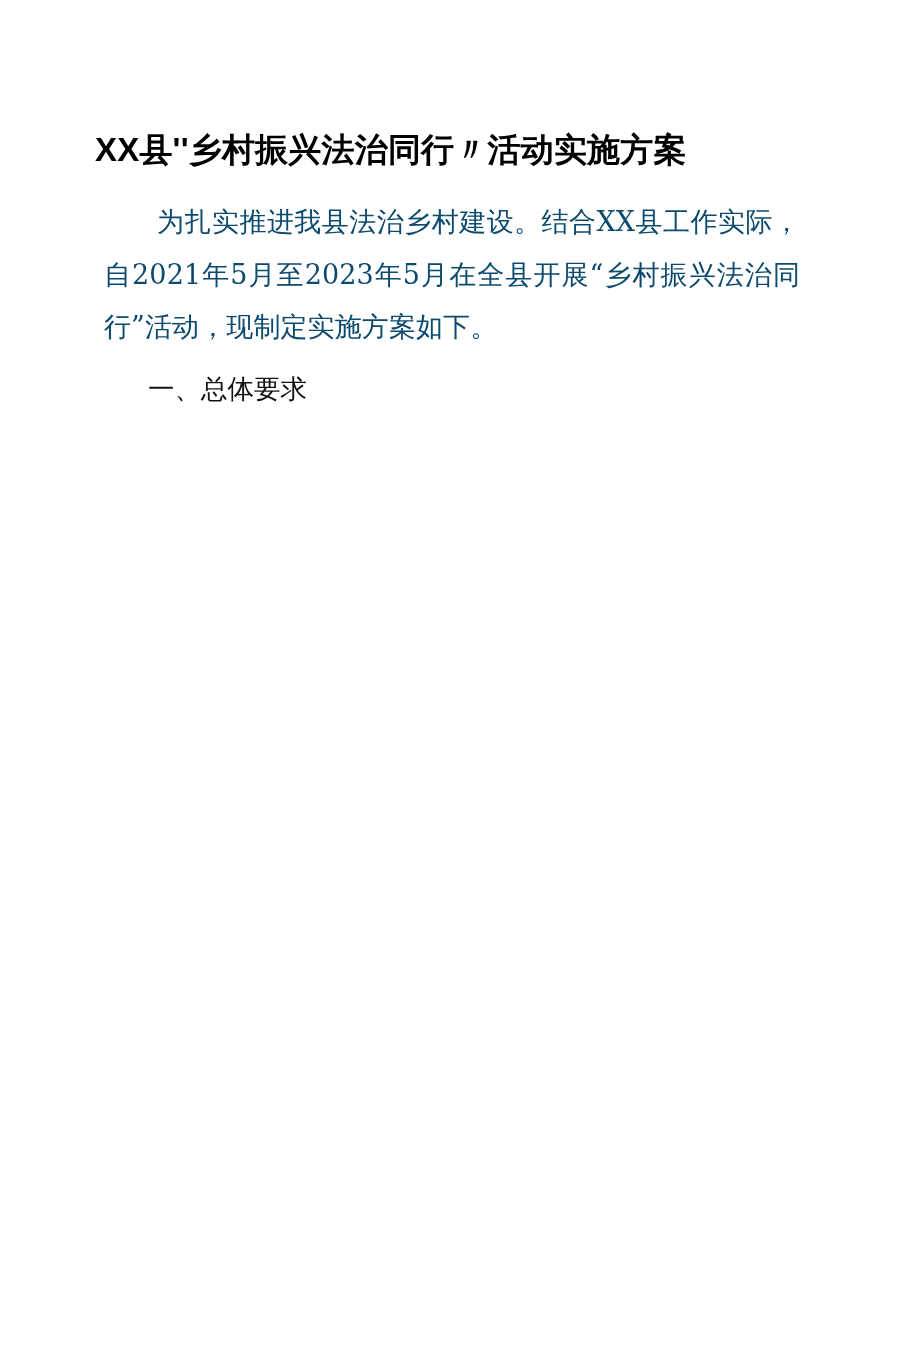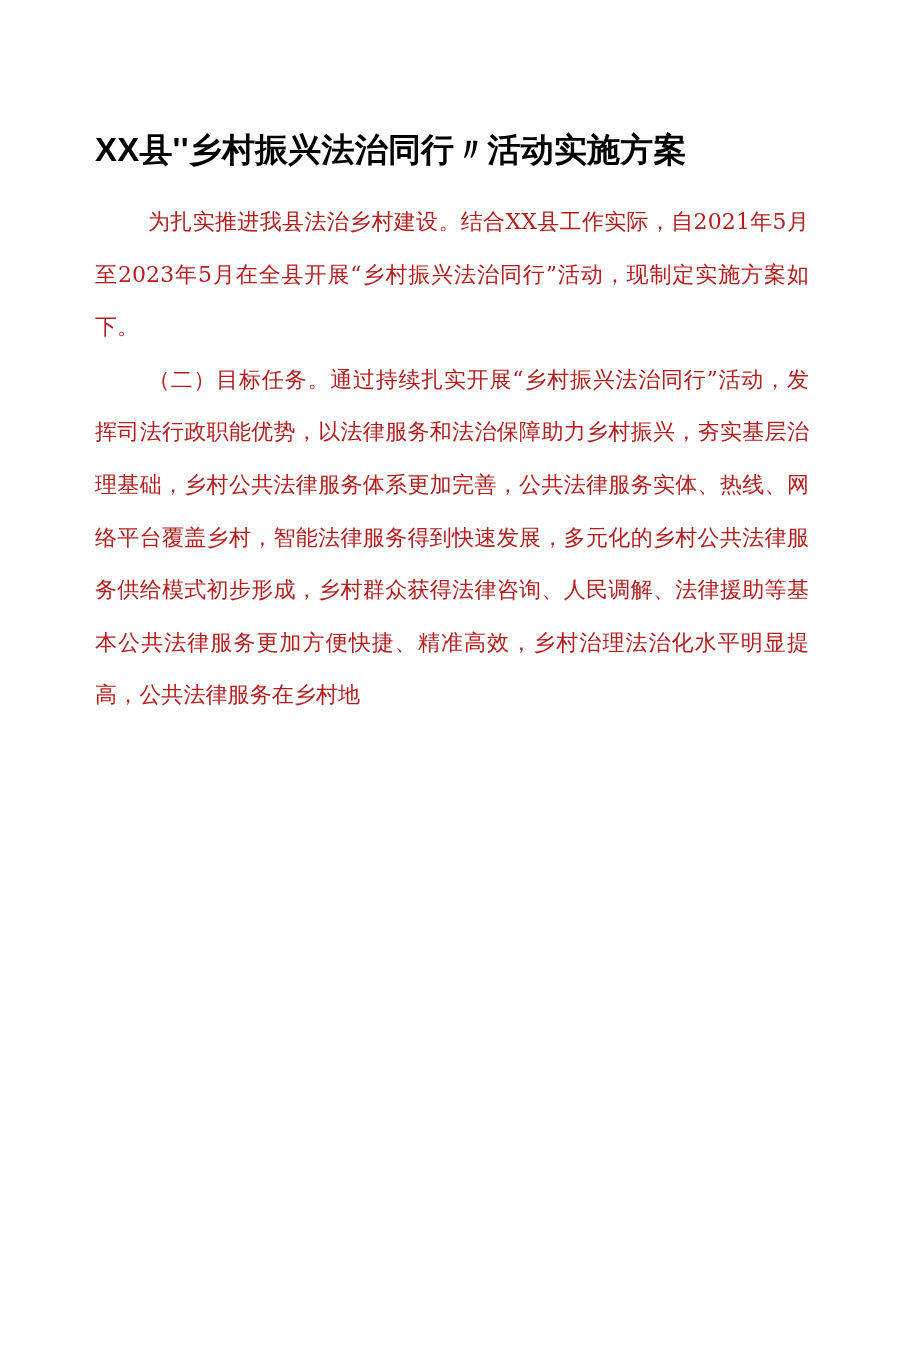--- a/index.html
+++ b/index.html
@@ -40,29 +40,29 @@
     font-weight: bold;
     font-size: 33px;
     line-height: 1.0;
     letter-spacing: 0.2px;
     color: #000000;
     white-space: nowrap;
     padding-top: 133px;
   }
 
   .para {
-    margin: 0;
+    margin: 9px;
     padding: 0;
     font-family: "DejaVu Serif", "Liberation Serif", serif;
-    font-size: 22px;
+    font-size: 27px;
     line-height: 52.6px;
     text-align: justify;
     text-justify: inter-character;
     text-indent: 53px;
-    color: #b91c1c;
+    color: #0c4a6e;
     word-break: break-all;
     letter-spacing: 0.1px;
   }
 
   .para.first-para {
     margin-top: 30px;
   }
 
   .heading-line {
     margin: 0;
@@ -83,18 +83,18 @@
 </head>
 <body>
 
 <div class="page">
   <div class="content clip-bottom">
 
     <h1 class="doc-title">XX县''乡村振兴法治同行〃活动实施方案</h1>
 
     <p class="para first-para">为扎实推进我县法治乡村建设。结合XX县工作实际，自2021年5月至2023年5月在全县开展“乡村振兴法治同行”活动，现制定实施方案如下。</p>
 
+    <p class="heading-line">一、总体要求</p>
 
 
-    <p class="para">（二）目标任务。通过持续扎实开展“乡村振兴法治同行”活动，发挥司法行政职能优势，以法律服务和法治保障助力乡村振兴，夯实基层治理基础，乡村公共法律服务体系更加完善，公共法律服务实体、热线、网络平台覆盖乡村，智能法律服务得到快速发展，多元化的乡村公共法律服务供给模式初步形成，乡村群众获得法律咨询、人民调解、法律援助等基本公共法律服务更加方便快捷、精准高效，乡村治理法治化水平明显提高，公共法律服务在乡村地</p>
 
   </div>
 </div>
 
 </body></html>

